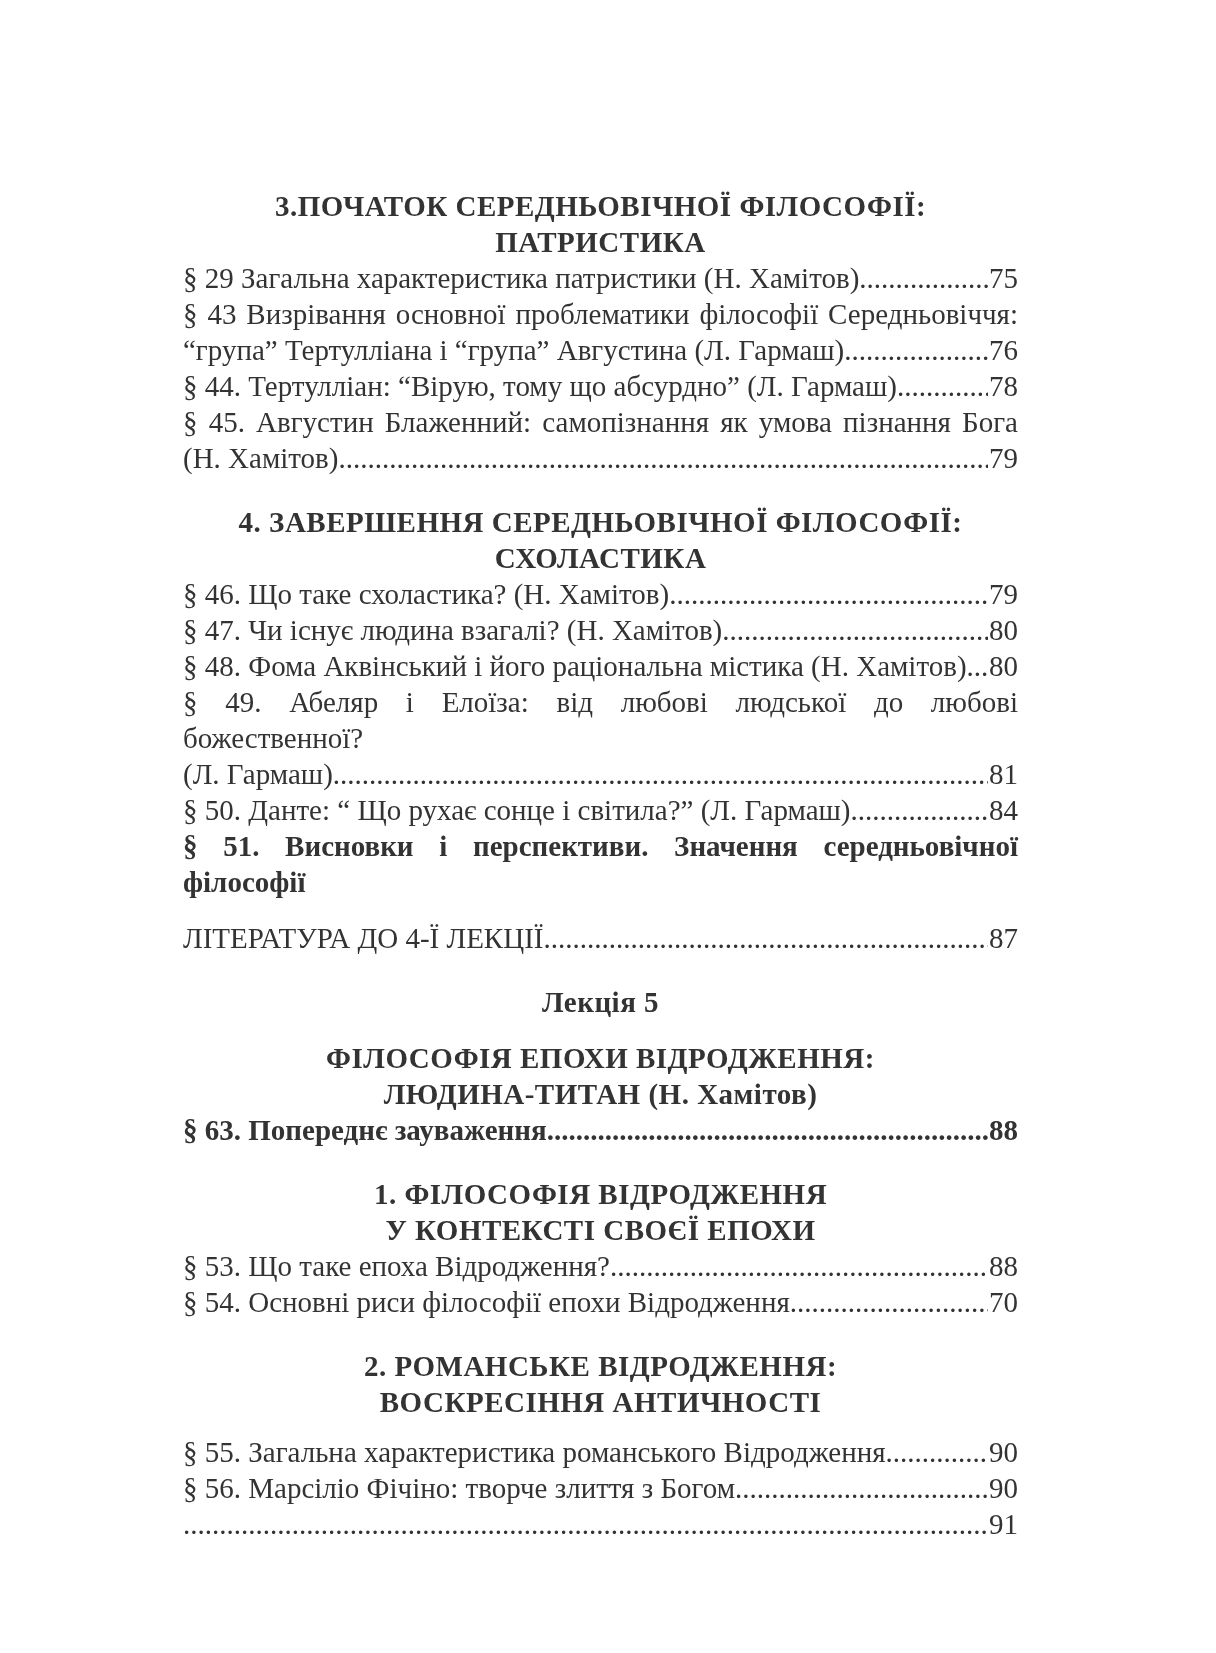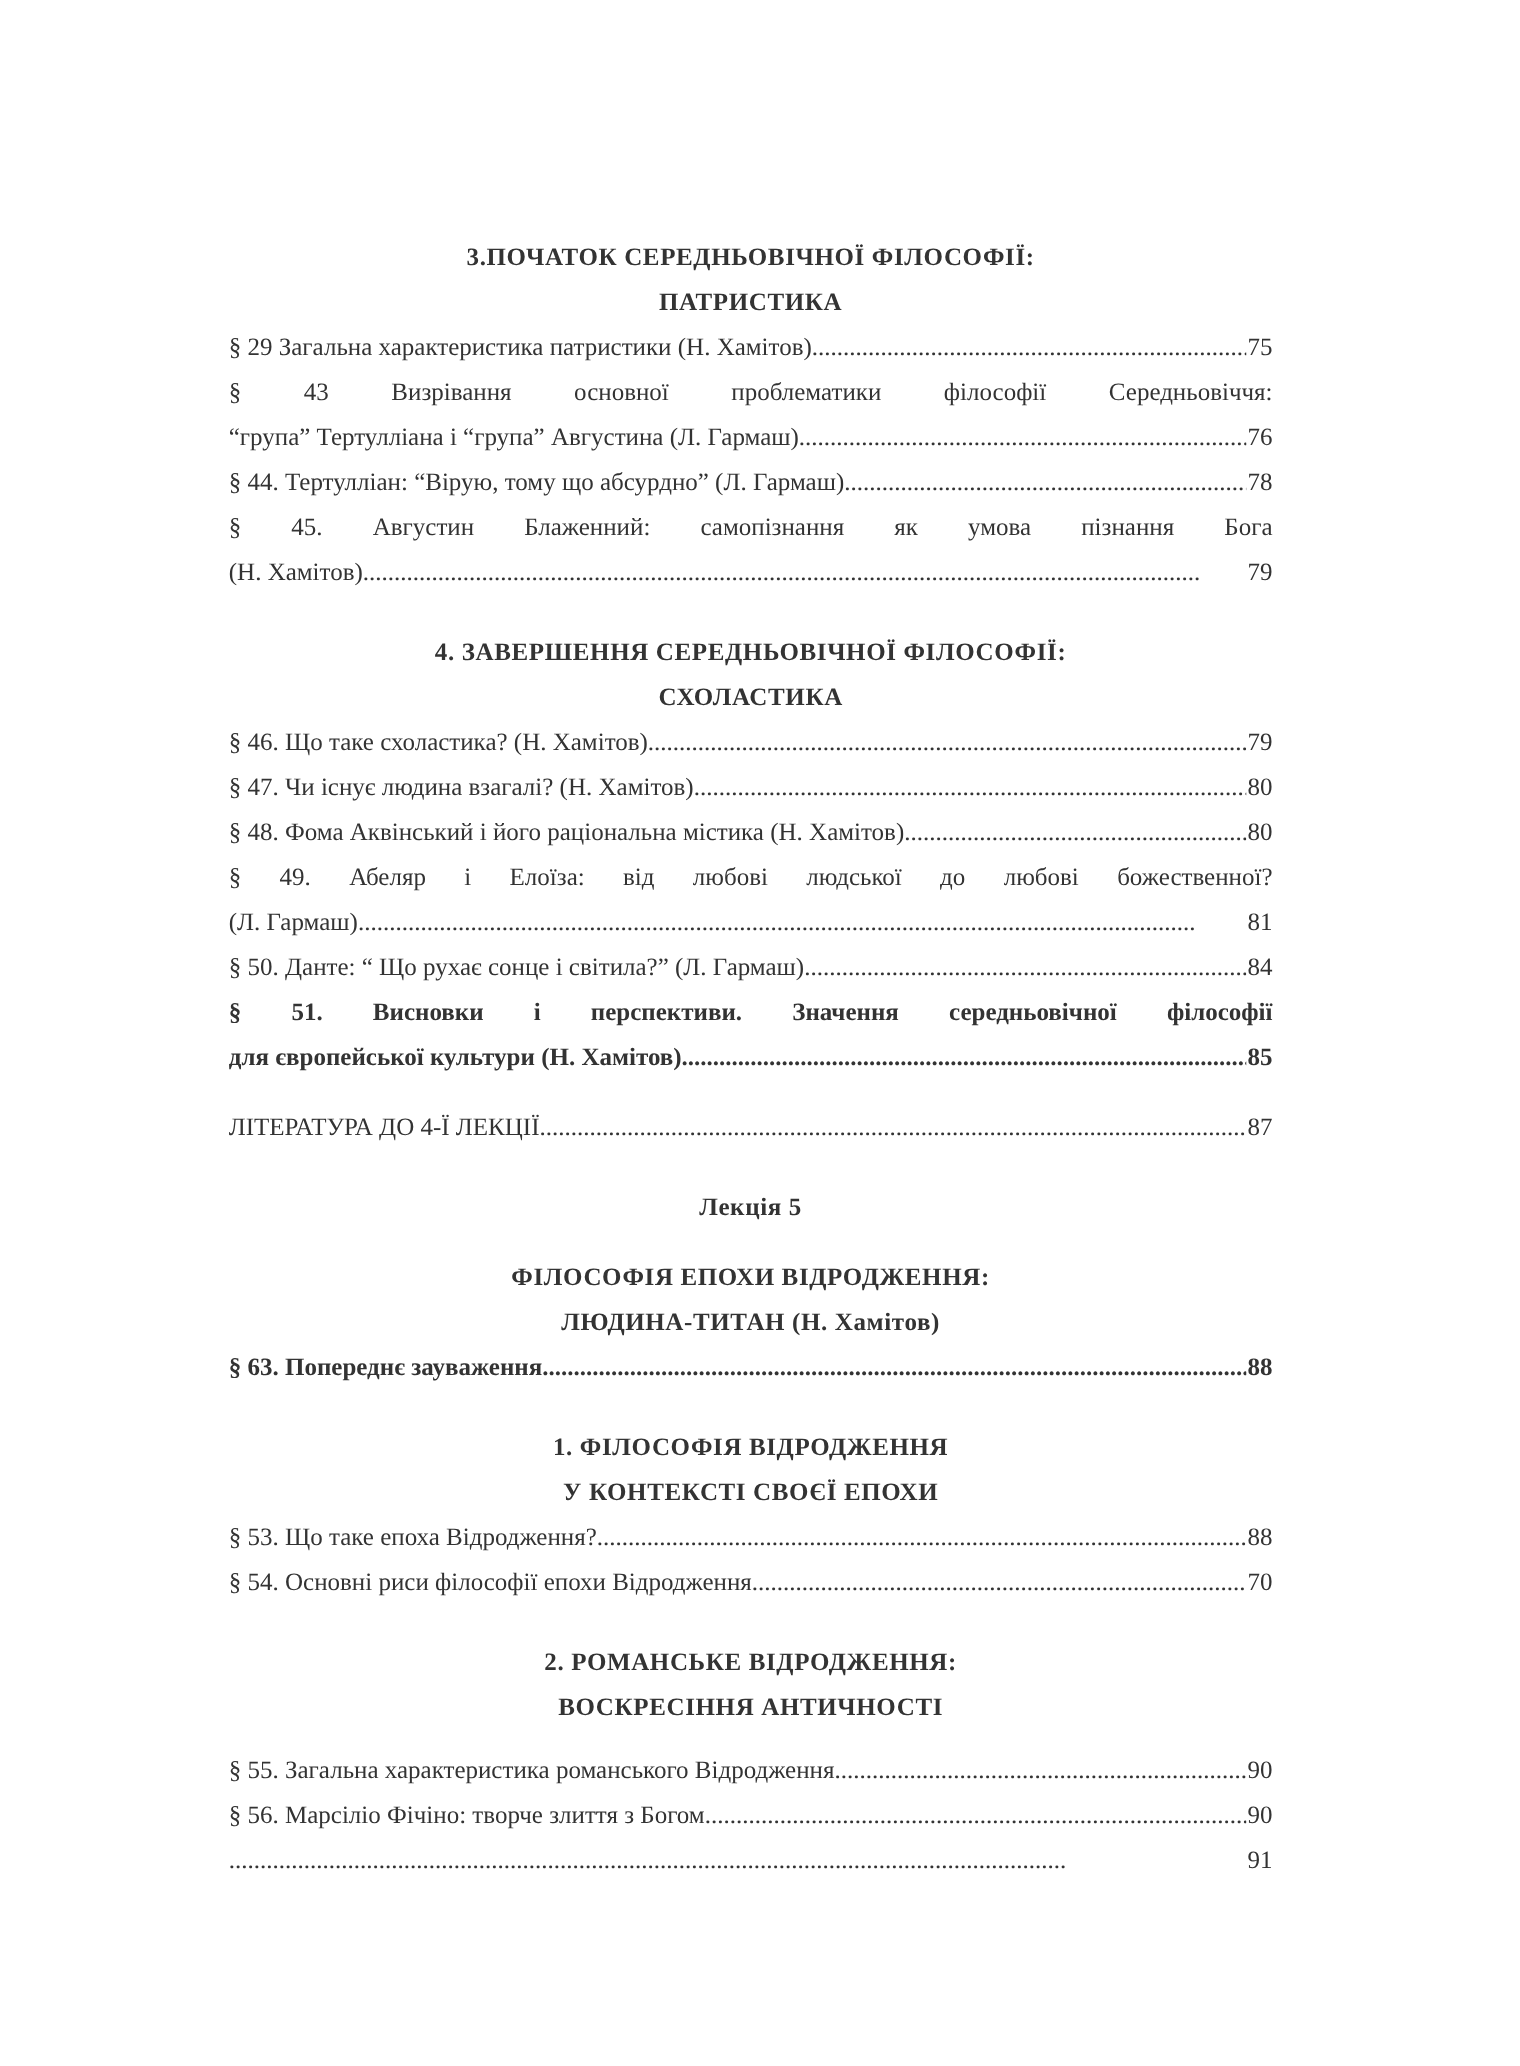--- a/index.html
+++ b/index.html
@@ -15,21 +15,21 @@
     width: 1216px;
     height: 1653px;
     background: #ffffff;
     overflow: hidden;
   }
   .content {
     position: absolute;
     left: 183px;
     top: 188px;
     width: 835px;
-    font-size: 20px;
+    font-size: 29px;
     line-height: 36px;
   }
   .heading {
     text-align: center;
     font-weight: bold;
     letter-spacing: 0.5px;
   }
   .heading-line { text-align: center; }
   .entry-group { }
   .entry { }
@@ -144,25 +144,20 @@
         </div>
         <div class="entry">
           <div class="entry-last">
             <span class="t">§ 50. Данте: “ Що рухає сонце і світила?” (Л. Гармаш)</span>
             <span class="leader"></span>
             <span class="page-num">84</span>
           </div>
         </div>
         <div class="entry em">
           <div class="entry-line">§ 51. Висновки і перспективи. Значення середньовічної філософії</div>
-          <div class="entry-last">
-            <span class="t">для європейської культури (Н. Хамітов)</span>
-            <span class="leader"></span>
-            <span class="page-num">85</span>
-          </div>
         </div>
       </div>
       <div class="entry-group space-md">
         <div class="entry">
           <div class="entry-last">
             <span class="t">ЛІТЕРАТУРА ДО 4-Ї ЛЕКЦІЇ</span>
             <span class="leader"></span>
             <span class="page-num">87</span>
           </div>
         </div>

